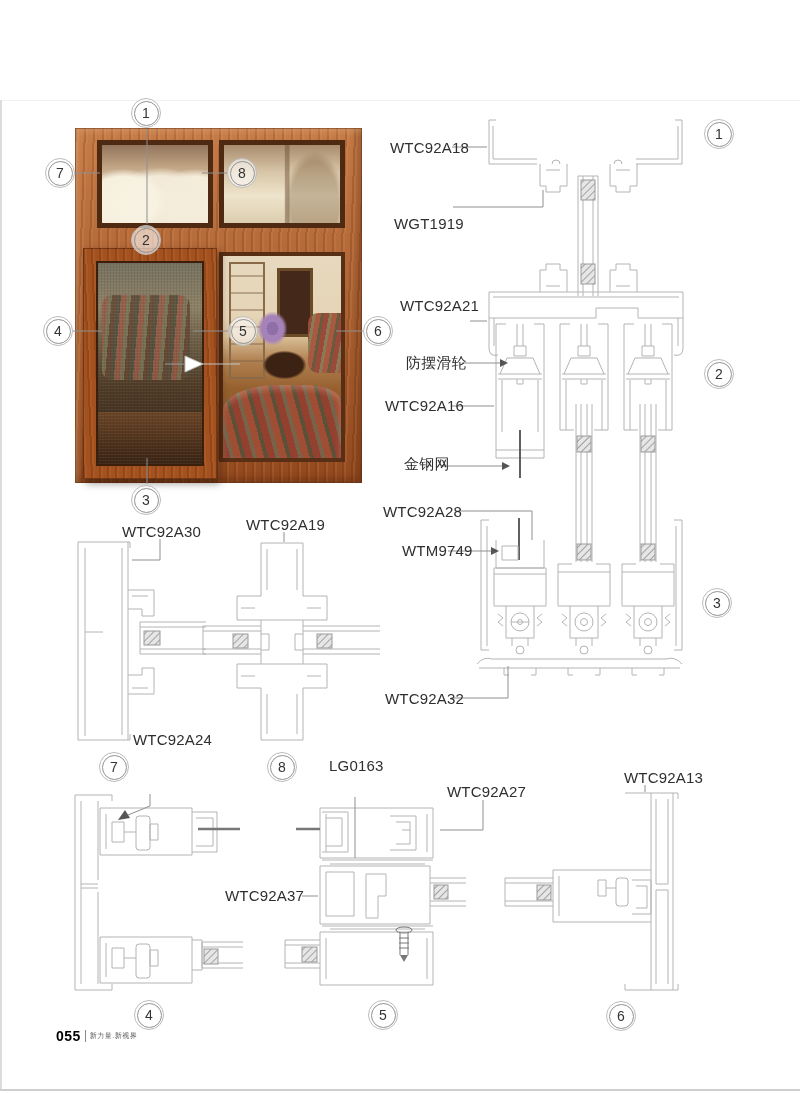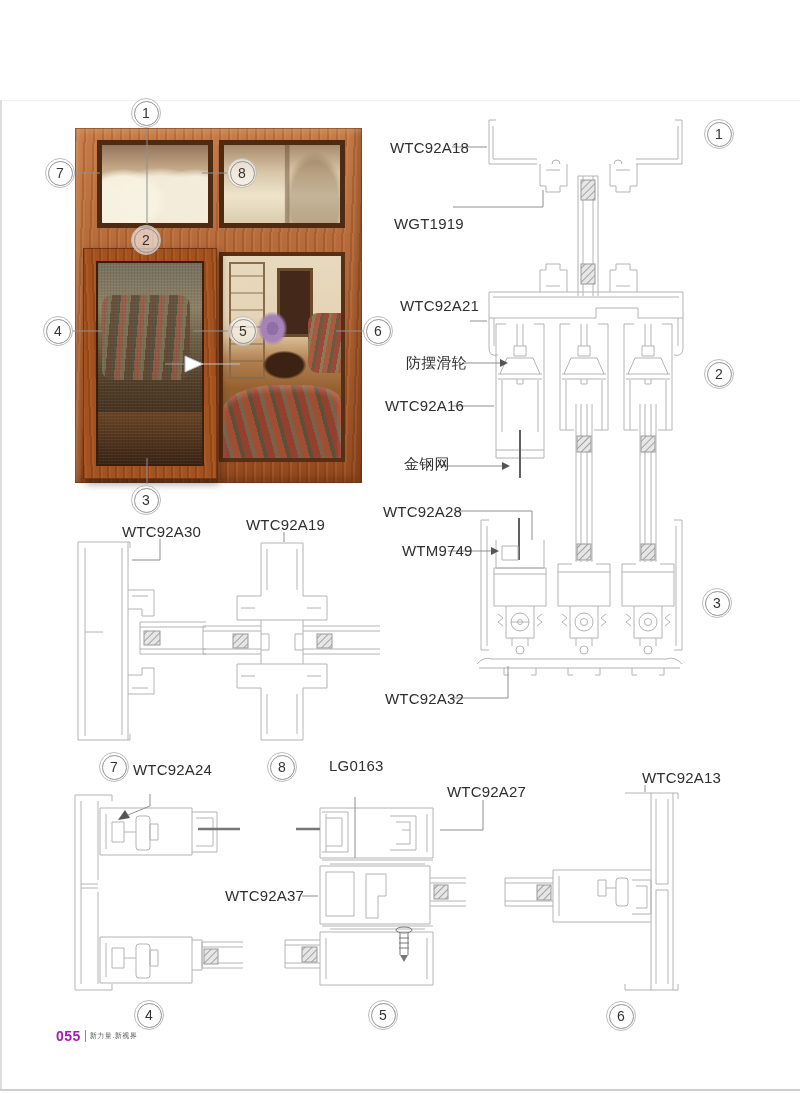--- a/index.html
+++ b/index.html
@@ -66,21 +66,21 @@
 
   
   .lbl{position:absolute;z-index:3;font-size:15px;line-height:15px;color:#2f2f2f;
        letter-spacing:0.2px;white-space:nowrap;}
   .callout{position:absolute;z-index:3;width:28px;height:28px;border:1px solid #bcbcbc;border-radius:50%;
            display:flex;align-items:center;justify-content:center;background:rgba(255,255,255,0.6);}
   .callout .inner{width:23px;height:23px;border:1px solid #929292;border-radius:50%;
            display:flex;align-items:center;justify-content:center;
            font-size:14px;color:#333;}
   .footer{position:absolute;left:56px;top:1028px;z-index:3;display:flex;align-items:center;}
-  .footer .pgnum{font-size:14px;font-weight:bold;color:#a21caf;letter-spacing:0.5px;}
+  .footer .pgnum{font-size:14px;font-weight:bold;color:#000000;letter-spacing:0.5px;}
   .footer .divider{width:1px;height:12px;background:#8a8a8a;margin:0 4px;}
   .footer .tagline{font-size:7px;color:#555;letter-spacing:0.5px;}
 </style>
 </head>
 <body>
 
 <div class="edge-top"></div>
 <div class="edge-left"></div>
 <div class="edge-bottom"></div>
 
@@ -364,23 +364,23 @@
 <div class="lbl" style="left:394px;top:216px">WGT1919</div>
 <div class="lbl" style="left:400px;top:298px">WTC92A21</div>
 <div class="lbl" style="left:406px;top:355px">防摆滑轮</div>
 <div class="lbl" style="left:385px;top:398px">WTC92A16</div>
 <div class="lbl" style="left:404px;top:456px">金钢网</div>
 <div class="lbl" style="left:383px;top:504px">WTC92A28</div>
 <div class="lbl" style="left:402px;top:543px">WTM9749</div>
 <div class="lbl" style="left:385px;top:691px">WTC92A32</div>
 <div class="lbl" style="left:122px;top:524px">WTC92A30</div>
 <div class="lbl" style="left:246px;top:517px">WTC92A19</div>
-<div class="lbl" style="left:133px;top:762px">WTC92A24</div>
+<div class="lbl" style="left:133px;top:732px">WTC92A24</div>
 <div class="lbl" style="left:329px;top:758px">LG0163</div>
 <div class="lbl" style="left:447px;top:784px">WTC92A27</div>
 <div class="lbl" style="left:225px;top:888px">WTC92A37</div>
-<div class="lbl" style="left:642px;top:770px">WTC92A13</div>
+<div class="lbl" style="left:624px;top:770px">WTC92A13</div>
 
 <div class="footer">
   <span class="pgnum">055</span>
   <span class="divider"></span>
   <span class="tagline">新力量.新视界</span>
 </div>
 
 </body></html>

